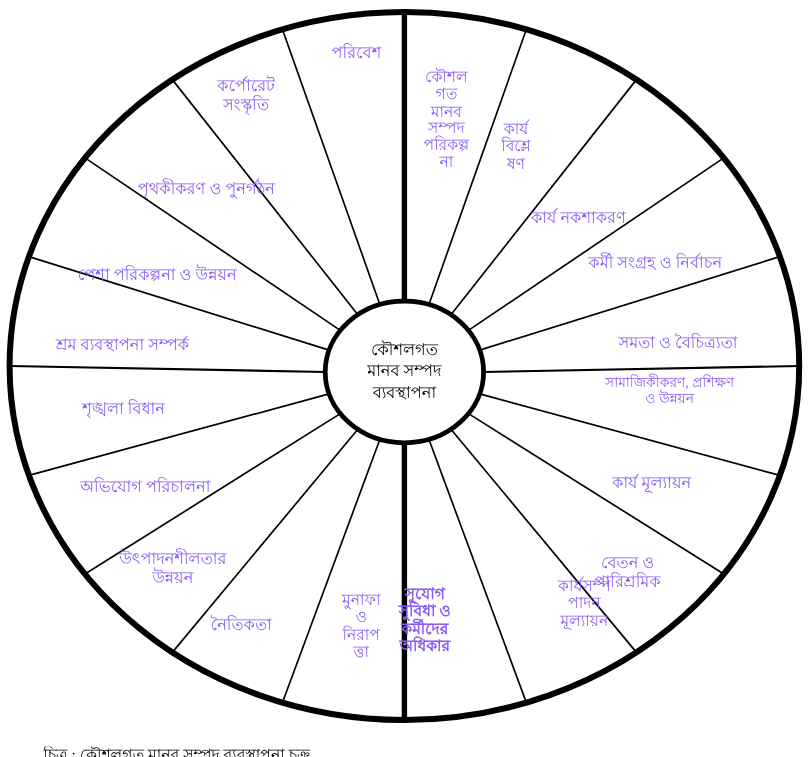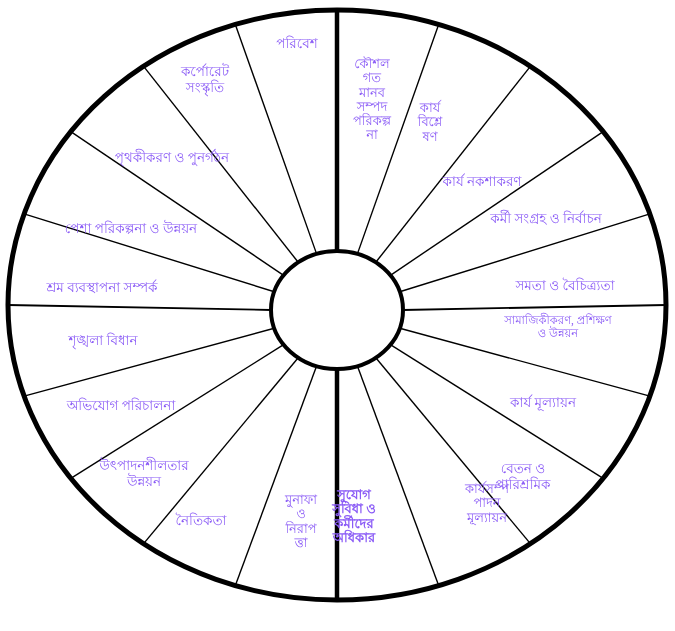--- a/index.html
+++ b/index.html
@@ -102,20 +102,23 @@
         <line x1="316.60" y1="253.89" x2="235.33" y2="24.44" stroke="#000000" stroke-width="1.4"></line>
         <line x1="335.40" y1="10.00" x2="335.40" y2="251.00" stroke="#000000" stroke-width="1.3"></line>
         <line x1="338.60" y1="10.00" x2="338.60" y2="251.00" stroke="#000000" stroke-width="1.3"></line>
         <line x1="335.40" y1="369.00" x2="335.40" y2="600.00" stroke="#000000" stroke-width="1.3"></line>
         <line x1="338.60" y1="369.00" x2="338.60" y2="600.00" stroke="#000000" stroke-width="1.3"></line>
       </g>
     <ellipse id="outer-circle" cx="337" cy="305" rx="329" ry="295" fill="none" stroke="#000000" stroke-width="5"></ellipse>
     <ellipse id="inner-circle" cx="337" cy="310" rx="66" ry="59" fill="#ffffff" stroke="#000000" stroke-width="4"></ellipse>
   </svg>
 
+  <div id="center-label">কৌশলগত
+মানব সম্পদ
+ব্যবস্থাপনা</div>
 
   <div id="labels-layer">
       <div class="wheel-label" style="left: 297px; top: 44px;">পরিবেশ</div>
       <div class="wheel-label" style="left: 205px; top: 80px;">কর্পোরেট
 সংস্কৃতি</div>
       <div class="wheel-label" style="left: 172px; top: 158px;">পৃথকীকরণ ও পুনর্গঠন</div>
       <div class="wheel-label" style="left: 131px; top: 229px; text-align: right;">পেশা পরিকল্পনা ও উন্নয়ন</div>
       <div class="wheel-label" style="left: 102px; top: 288px;">শ্রম ব্যবস্থাপনা সম্পর্ক</div>
       <div class="wheel-label" style="left: 103px; top: 341px;">শৃঙ্খলা বিধান</div>
       <div class="wheel-label" style="left: 121px; top: 406px;">অভিযোগ পরিচালনা</div>
@@ -145,14 +148,15 @@
 বিশ্লে
 ষণ</div>
       <div class="wheel-label narrow" style="left: 372px; top: 100px;">কৌশল
 গত
 মানব
 সম্পদ
 পরিকল্প
 না</div>
     </div>
 
+  <div id="bottom-cut-text">চিত্র : কৌশলগত মানব সম্পদ ব্যবস্থাপনা চক্র</div>
 
 </div>
 
 </body></html>

